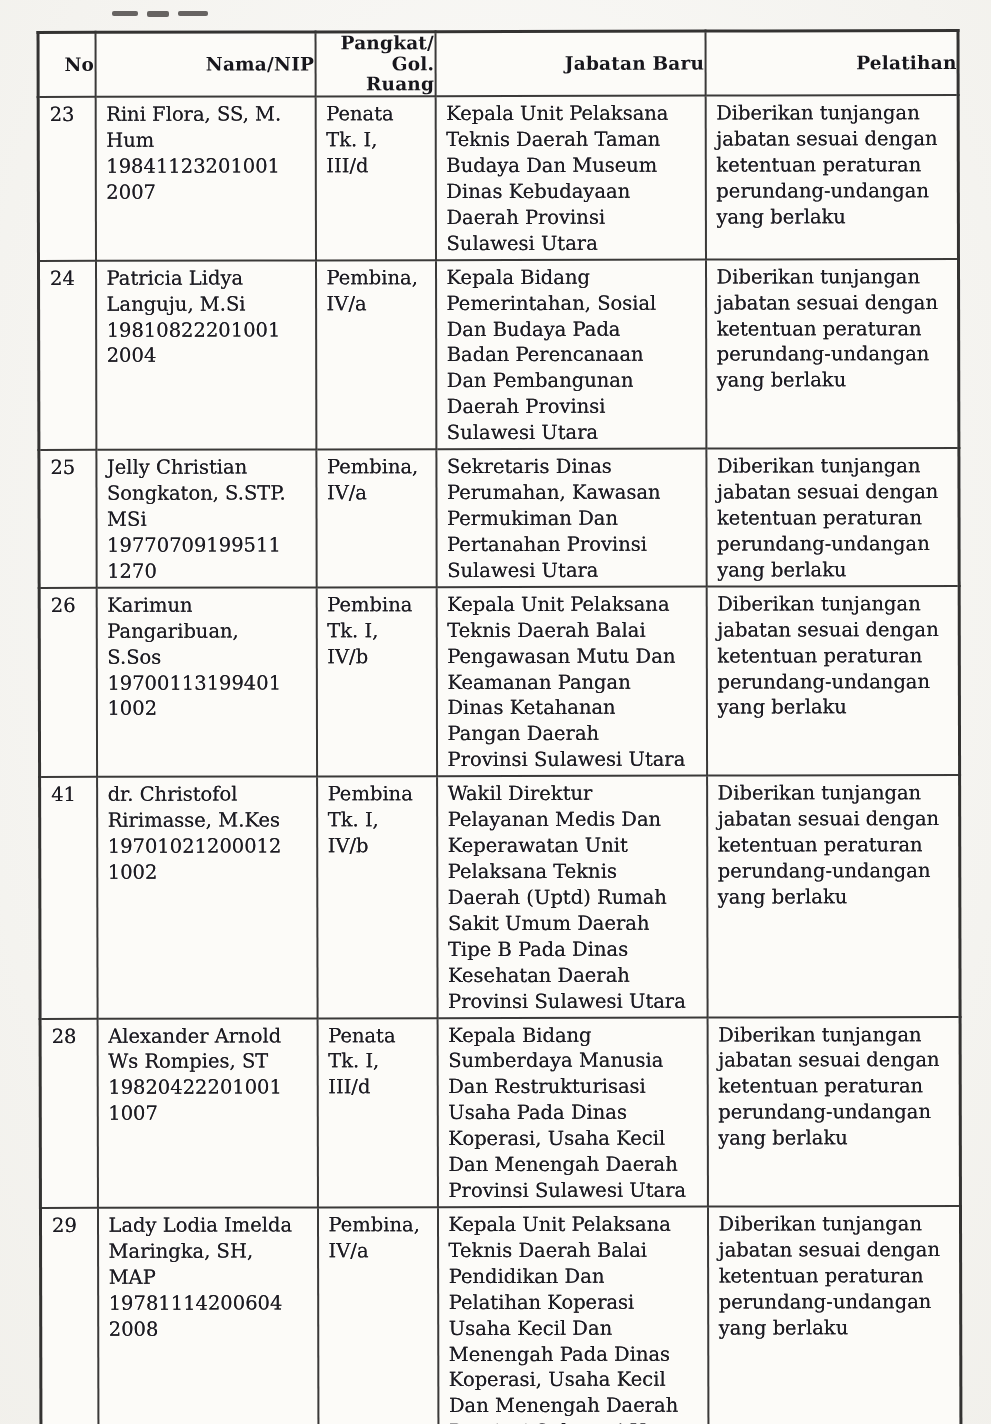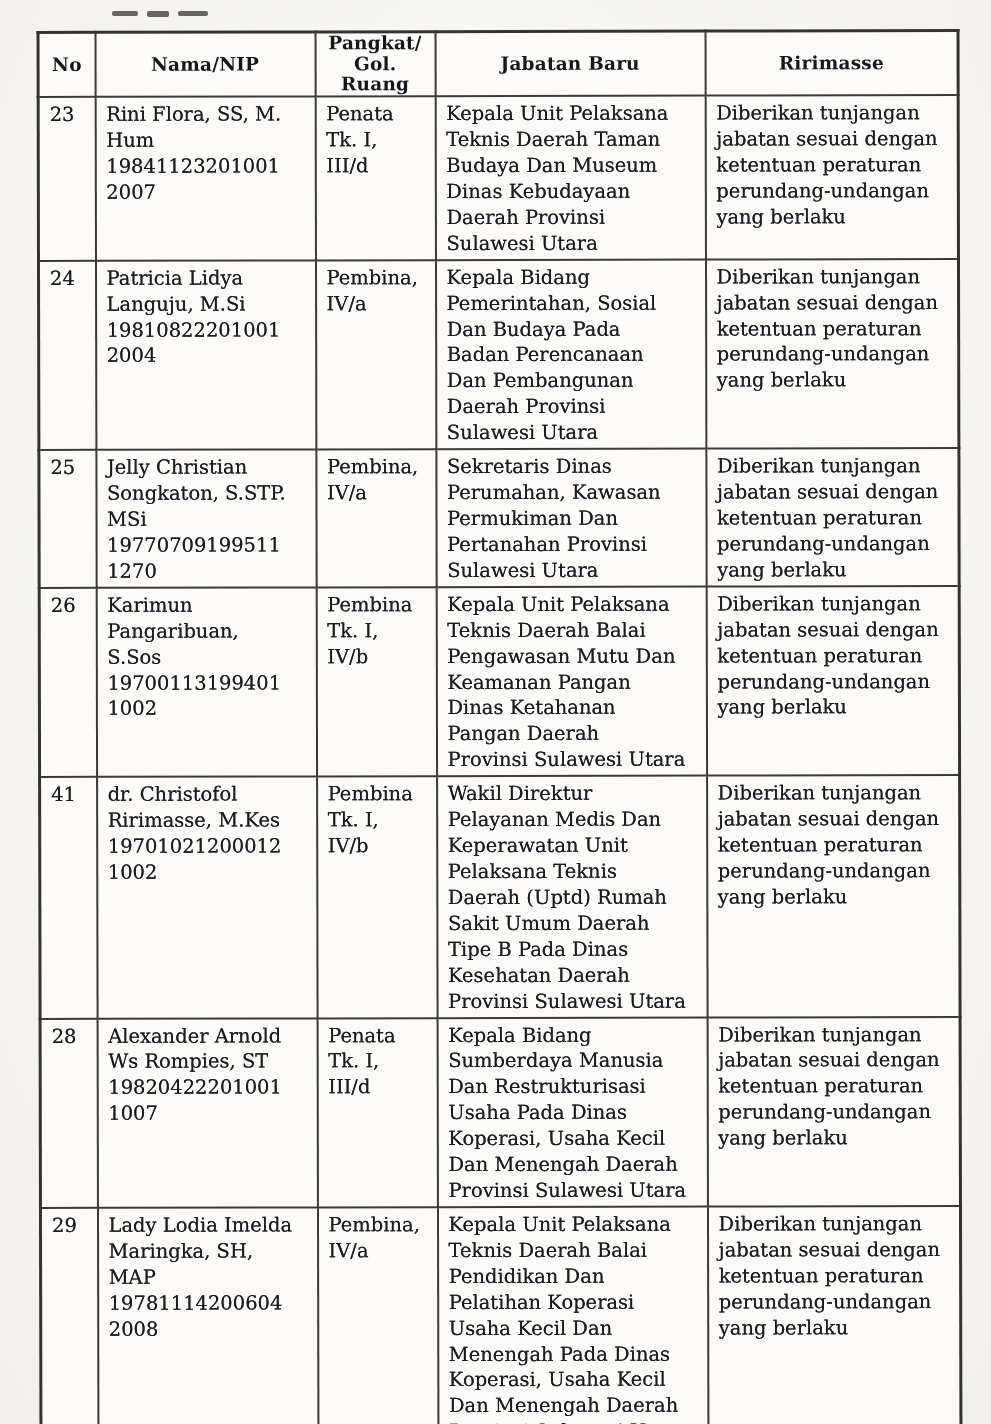--- a/index.html
+++ b/index.html
@@ -46,21 +46,21 @@
     vertical-align: top;
     color: #1c1b22;
     white-space: pre-line;
     overflow: hidden;
   }
   table.doc { border: 3px solid #343332; }
 
   table.doc th {
     height: 60px;
     vertical-align: middle;
-    text-align: center;
+    text-align: right;
     font-size: 18.5px;
     line-height: 1.12;
     font-weight: bold;
     letter-spacing: .2px;
     color: #17161c;
     margin-left: 24px;
   }
   table.doc td {
     font-size: 19.5px;
     line-height: 1.33;
@@ -107,21 +107,21 @@
         <col class="c-keterangan">
     </colgroup>
     <thead>
       <tr>
         <th>No</th>
         <th>Nama/NIP</th>
         <th>Pangkat/
 Gol.
 Ruang</th>
         <th>Jabatan Baru</th>
-        <th>Ririmasse</th>
+        <th>Pelatihan</th>
       </tr>
     </thead>
     <tbody>
       <tr style="height:161px">
         <td class="cell-no">23</td>
         <td>Rini Flora, SS, M.
 Hum
 19841123201001
 2007</td>
         <td>Penata

